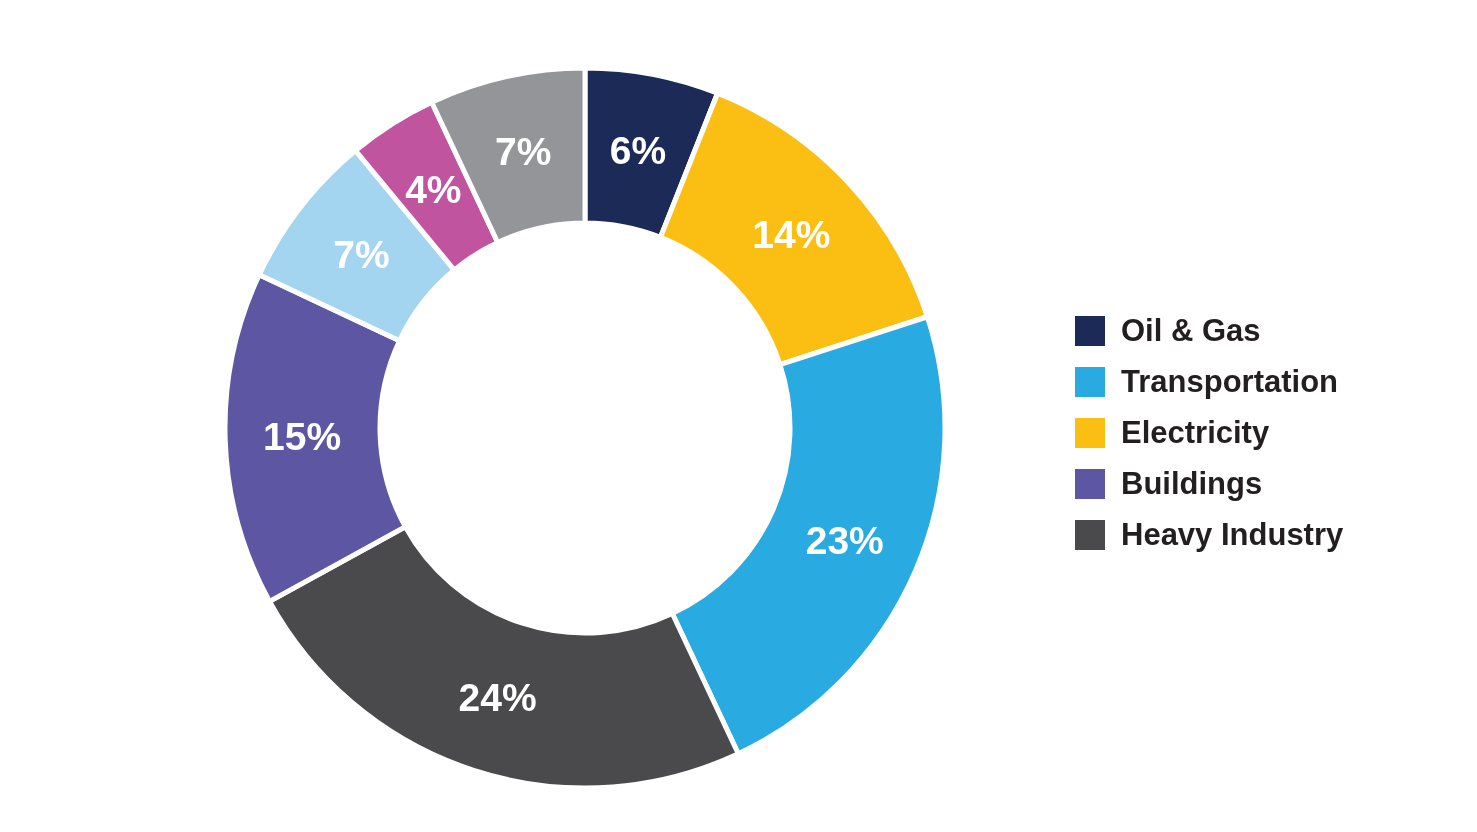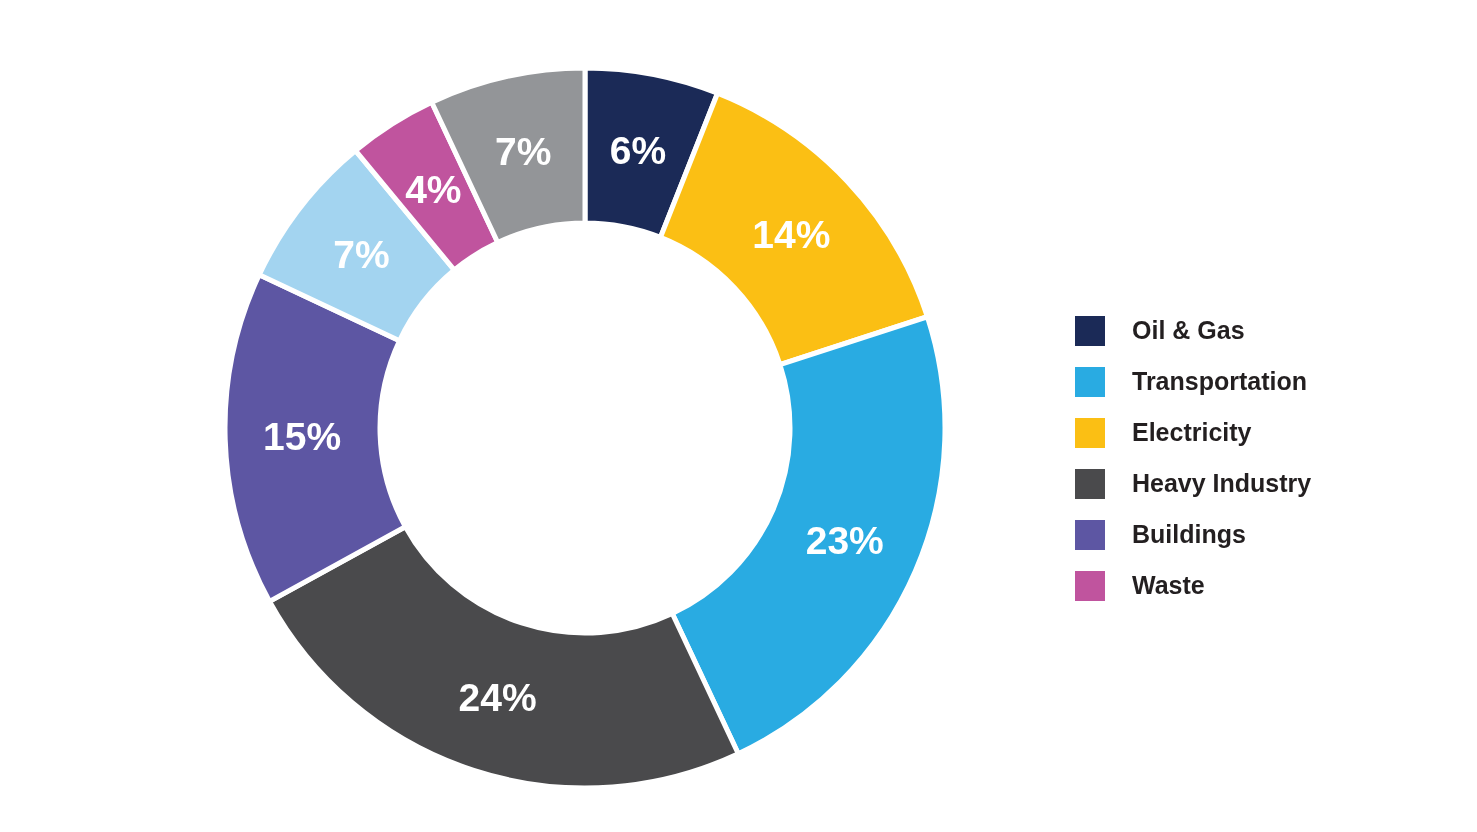--- a/index.html
+++ b/index.html
@@ -51,23 +51,23 @@
     display: flex;
     align-items: center;
     height: 51px;
   }
   .legend-swatch {
     width: 30px;
     height: 30px;
     flex: 0 0 30px;
   }
   .legend-label {
-    margin-left: 27px;
+    margin-left: 16px;
     font-family: "Liberation Sans", "DejaVu Sans", sans-serif;
-    font-size: 25px;
+    font-size: 31px;
     font-weight: bold;
     color: #231F20;
     white-space: nowrap;
     line-height: 1;
   }
 </style>
 </head>
 <body>
 
 <div id="figure">
@@ -102,26 +102,22 @@
       </div>
       <div class="legend-item">
         <span class="legend-swatch" style="background: rgb(41, 171, 226);"></span>
         <span class="legend-label">Transportation</span>
       </div>
       <div class="legend-item">
         <span class="legend-swatch" style="background: rgb(251, 191, 20);"></span>
         <span class="legend-label">Electricity</span>
       </div>
       <div class="legend-item">
-        <span class="legend-swatch" style="background: rgb(74, 74, 76);"></span>
-        <span class="legend-label">Heavy Industry</span>
-      </div>
-      <div class="legend-item">
         <span class="legend-swatch" style="background: rgb(93, 86, 163);"></span>
         <span class="legend-label">Buildings</span>
       </div>
       <div class="legend-item">
-        <span class="legend-swatch" style="background: rgb(192, 84, 158);"></span>
-        <span class="legend-label">Waste</span>
+        <span class="legend-swatch" style="background: rgb(74, 74, 76);"></span>
+        <span class="legend-label">Heavy Industry</span>
       </div>
     </div>
 
 </div>
 
 </body></html>

